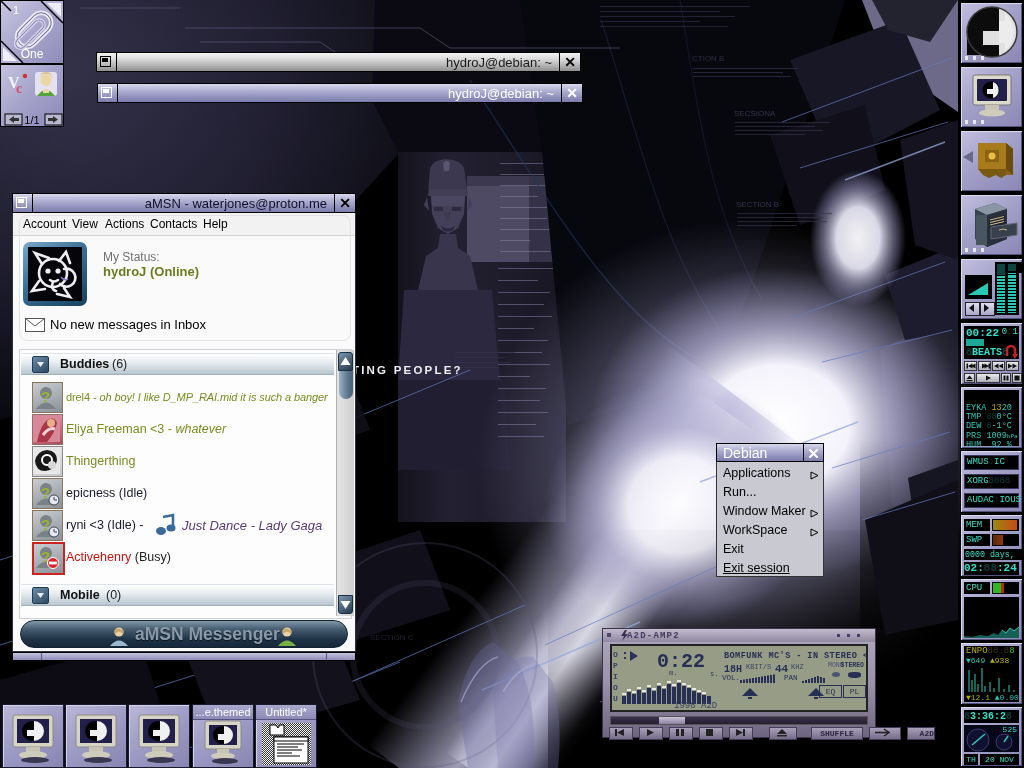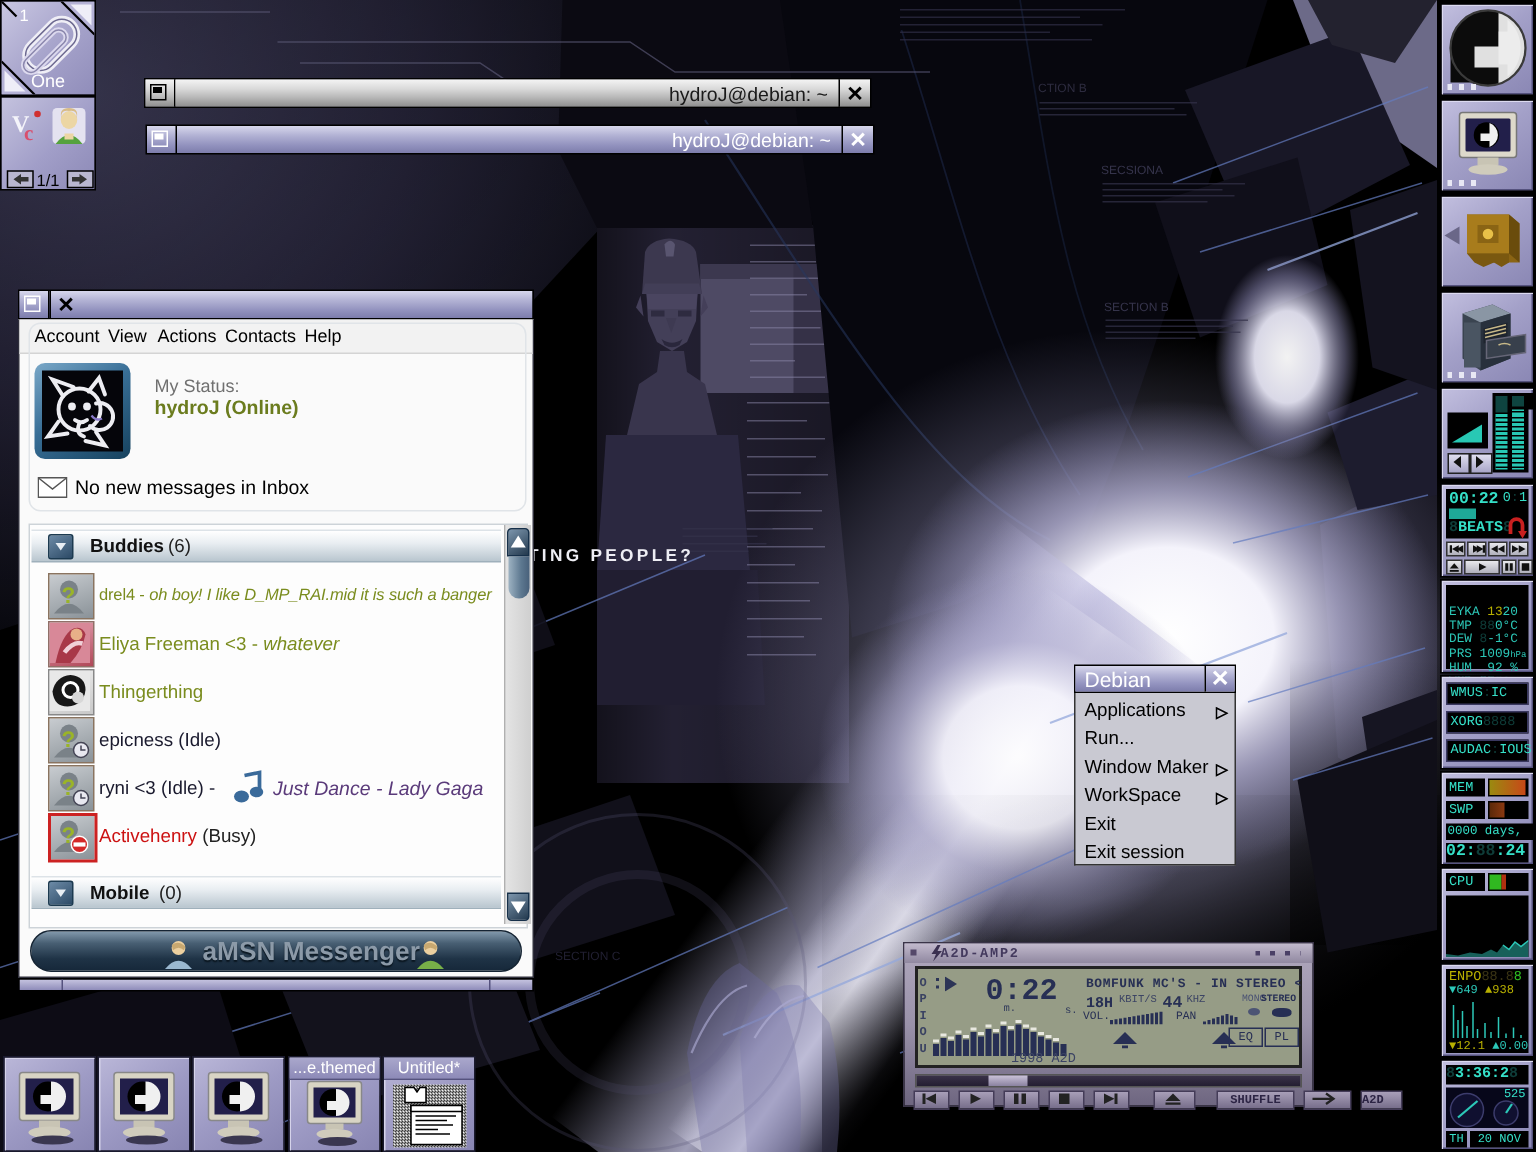--- a/index.html
+++ b/index.html
@@ -320,20 +320,23 @@
       </div>
 </div>
 <div class="abs" style="left:12px;top:193px;width:344px;height:468px;z-index:7;">
 
  <div class="tbar grad-pur" style="left:0;top:0;width:344px;">
   <div class="tb-min grad-pur">
           <div class="glyph" style="border:1.5px solid #fff;">
             <div style="position:absolute;left:1px;top:1px;width:6px;height:4px;background:#fff"></div>
           </div>
         </div>
+  <div class="tb-tit grad-pur">
+          <div class="ttxt" style="color:#10102a;">aMSN - waterjones@proton.me</div>
+        </div>
   <div class="tb-clo grad-pur">
           <span class="xg" style="color:#000;">✕</span>
         </div>
  </div>
 
  <div class="abs" style="left:0;top:20px;width:344px;height:439px;box-sizing:border-box;background:#fafafa;border:1px solid #30303c;border-top:none;">
 
   <div class="abs" style="left:0;top:0;width:342px;height:22px;background:#f2f2f2;border-bottom:1px solid #d4d4d4;font-size:12px;color:#000;">
    <span style="position:absolute;left:10px;top:4px;">Account</span>
    <span style="position:absolute;left:59px;top:4px;">View</span>
@@ -508,21 +511,21 @@
   <span style="position:absolute;left:6px;top:23px;">Run...</span>
   <span style="position:absolute;left:6px;top:42px;">Window Maker</span>
   <svg style="position:absolute;right:4px;top:47px;" width="9" height="9">
           <polygon points="1,1 8,4.5 1,8" fill="none" stroke="#000" stroke-width="1"></polygon>
         </svg>
   <span style="position:absolute;left:6px;top:61px;">WorkSpace</span>
   <svg style="position:absolute;right:4px;top:66px;" width="9" height="9">
           <polygon points="1,1 8,4.5 1,8" fill="none" stroke="#000" stroke-width="1"></polygon>
         </svg>
   <span style="position:absolute;left:6px;top:80px;">Exit</span>
-  <span style="position:absolute;left:6px;top:99px;">Exit session</span>
+  <span style="position:absolute;left:6px;top:99px;text-decoration:underline;">Exit session</span>
  </div>
 </div>
 <div class="abs" style="left:602px;top:628px;width:274px;height:110px;z-index:8;background:linear-gradient(180deg,#b0a8bd 0%,#9a92aa 50%,#6e6680 100%);border:1px solid #3a3448;box-sizing:border-box;">
 
  <div class="abs" style="left:0;top:0;width:272px;height:13px;background:linear-gradient(180deg,#c2bacd,#9088a0);">
    <span style="position:absolute;left:4px;top:4px;width:4px;height:4px;background:#55496a;"></span>
    <svg style="position:absolute;left:16px;top:1px;" width="10" height="11">
           <path d="M6 0 L2 6 h3 L3 11 L9 4 h-3 L8 0 z" fill="#3a3050"></path>
         </svg>
    <span class="lcd" style="position:absolute;left:24px;top:2px;font-size:9px;font-weight:bold;color:#443a5e;letter-spacing:1.2px;">A2D-AMP2</span>
@@ -682,21 +685,21 @@
             <rect x="7" y="7" width="10" height="1.5" fill="#222"></rect>
           </svg>
         </div>
   <div style="width:2px;"></div>
   <div class="lcd" style="width:50px;height:11px;background:linear-gradient(180deg,#a89fb8,#766d8a);border:1px solid #443c58;font-size:8px;font-weight:bold;color:#2c2444;text-align:center;line-height:11px;">SHUFFLE</div>
   <div style="width:30px;height:11px;background:linear-gradient(180deg,#a89fb8,#766d8a);border:1px solid #443c58;position:relative;">
           <svg width="28" height="9">
             <path d="M5 4.5 h14 m-5 -3.5 l5 3.5 l-5 3.5" stroke="#222" stroke-width="1.5" fill="none"></path>
           </svg>
         </div>
-  <div class="lcd" style="width:26px;height:11px;background:linear-gradient(180deg,#a89fb8,#766d8a);border:1px solid #443c58;font-size:8px;font-weight:bold;color:#2c2444;text-align:left;line-height:11px;">A2D</div>
+  <div class="lcd" style="width:26px;height:11px;background:linear-gradient(180deg,#a89fb8,#766d8a);border:1px solid #443c58;font-size:8px;font-weight:bold;color:#2c2444;text-align:right;line-height:11px;">A2D</div>
  </div>
 </div>
 
 <div class="dtile" style="top:2px;">
  <svg width="61" height="60" viewBox="0 0 61 60">
   <rect x="6" y="26" width="34" height="26" fill="#0a0a0a"></rect>
   <circle cx="31" cy="29" r="25" fill="#0c0c0c"></circle>
   <path d="M38 5 A25 25 0 0 1 38 53 L38 42 L22 42 L22 28 L38 28 Z" fill="#e0e0e0"></path>
   <path d="M44 10 A25 25 0 0 1 44 48 L44 40 L38 40 L38 18 L44 18 Z" fill="#f4f4f4" opacity="0.6"></path>
   <circle cx="31" cy="29" r="25" fill="none" stroke="#3a3a3a" stroke-width="1.5"></circle>

